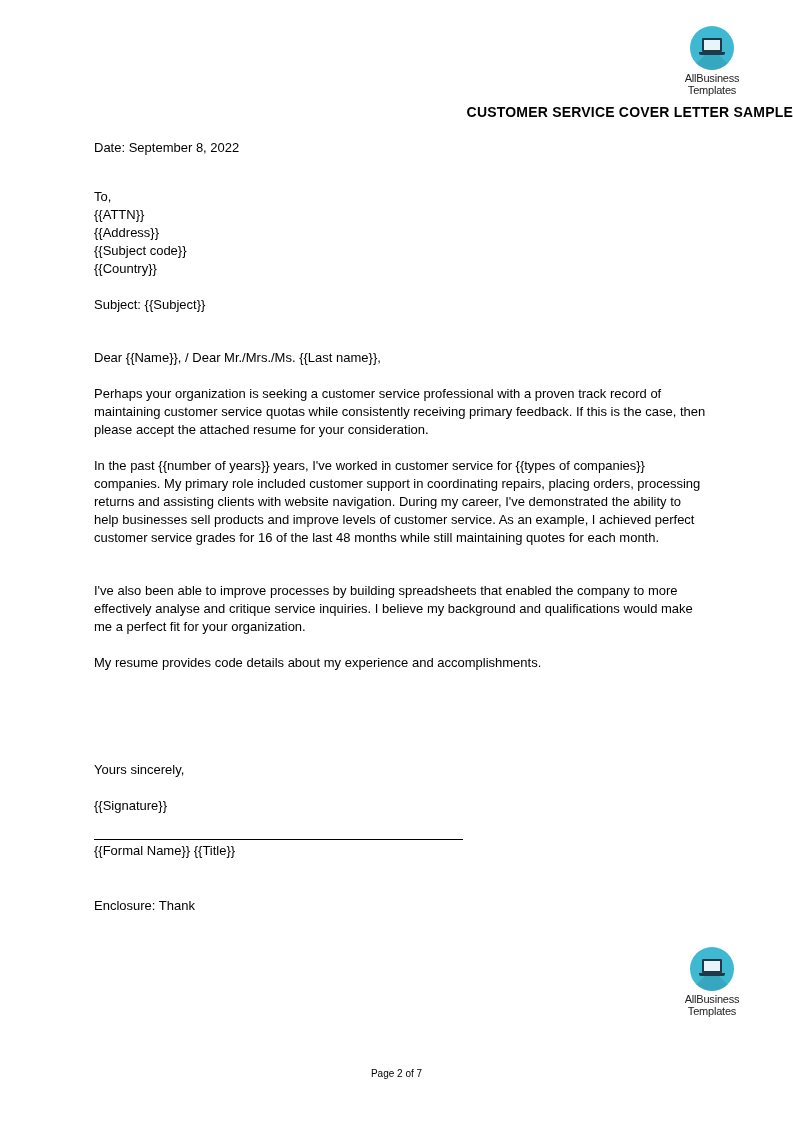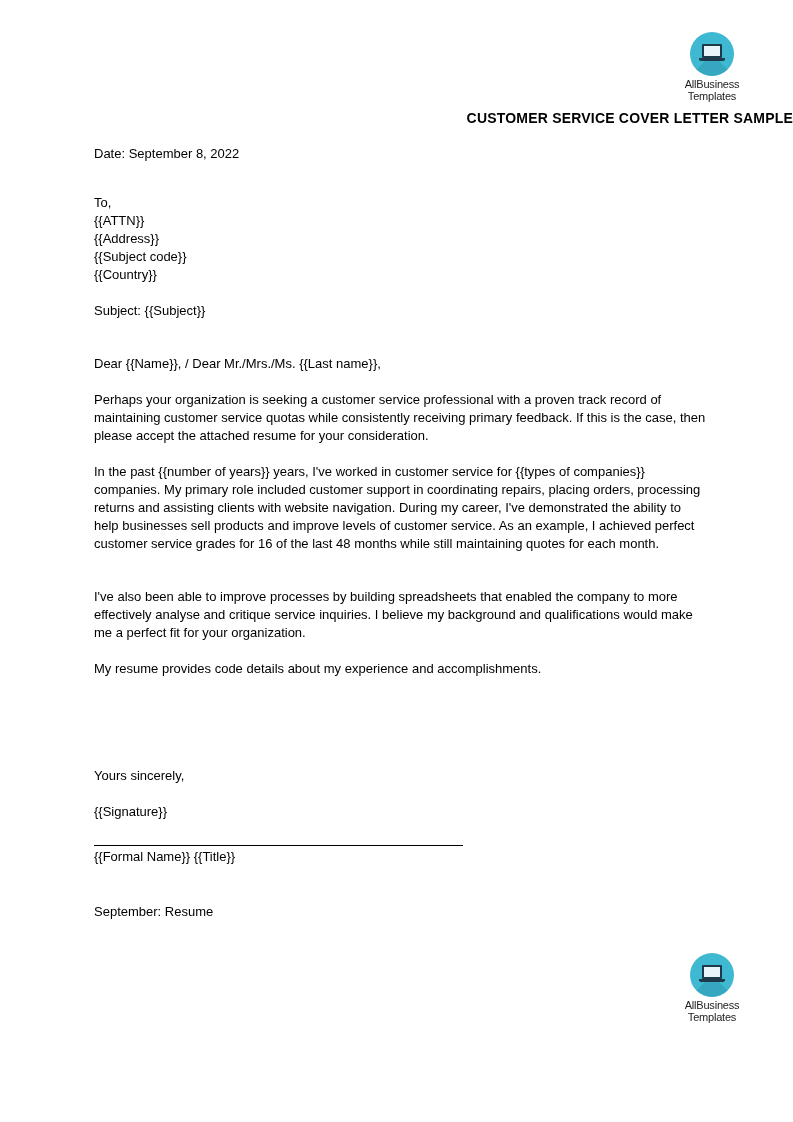--- a/index.html
+++ b/index.html
@@ -1,18 +1,18 @@
 <!DOCTYPE html>
 <html><head>
 <meta charset="utf-8">
 <style>
   html, body { margin: 0; padding: 0; background: #ffffff; }
   body { width: 793px; height: 1122px; position: relative; overflow: hidden;
          font-family: "Liberation Sans", "DejaVu Sans", sans-serif; color: #000; }
-  .page { position: absolute; left: 0; top: 12px; width: 793px; height: 1073px; background: #fff; }
+  .page { position: absolute; left: 0; top: 6px; width: 793px; height: 1073px; background: #fff; }
 
   .logo { position: absolute; width: 80px; text-align: center; }
   .logo-top { left: 672px; top: 20px; }
   .logo-bottom { left: 672px; top: 941px; }
   .logo-circle { width: 44px; height: 44px; border-radius: 50%; background: #3fb8d1; margin: 0 auto;
                  position: relative; overflow: hidden; }
   .logo-circle .shadow { position: absolute; left: 22px; top: 22px; width: 40px; height: 40px;
                          background: #2e9bb2; transform: rotate(45deg); transform-origin: 0 0; opacity: .55; }
   .laptop-screen { position: absolute; left: 12px; top: 12px; width: 20px; height: 14px; background: #1e3a4a; border-radius: 1px; }
   .laptop-screen::after { content: ""; position: absolute; left: 2px; top: 2px; width: 16px; height: 10px; background: #e8f4f8; }
@@ -61,27 +61,28 @@
   <div class="text" style="top:379px">Perhaps your organization is seeking a customer service professional with a proven track record of maintaining customer service quotas while consistently receiving primary feedback. If this is the case, then please accept the attached resume for your consideration.</div>
   <div class="text" style="top:451px">In the past {{number of years}} years, I've worked in customer service for {{types of companies}} companies. My primary role included customer support in coordinating repairs, placing orders, processing returns and assisting clients with website navigation. During my career, I've demonstrated the ability to help businesses sell products and improve levels of customer service. As an example, I achieved perfect customer service grades for 16 of the last 48 months while still maintaining quotes for each month.</div>
   <div class="text" style="top:576px">I've also been able to improve processes by building spreadsheets that enabled the company to more effectively analyse and critique service inquiries. I believe my background and qualifications would make me a perfect fit for your organization.</div>
   <div class="text" style="top:648px">My resume provides code details about my experience and accomplishments.</div>
 
   <div class="line" style="top:755px">Yours sincerely,</div>
   <div class="line" style="top:791px">{{Signature}}</div>
   <div class="sig-rule"></div>
   <div class="line" style="top:836px">{{Formal Name}} {{Title}}</div>
 
-  <div class="line" style="top:891px">September: Resume</div>
+  <div class="line" style="top:891px">Enclosure: Thank</div>
 
   <div class="logo logo-bottom">
     <div class="logo-circle">
       <div class="shadow"></div>
       <div class="laptop-screen"></div>
       <div class="laptop-base"></div>
     </div>
     <div class="logo-text">
       <div>AllBusiness</div>
       <div>Templates</div>
     </div>
   </div>
 
+  <div class="footer">Page 2 of 7</div>
 </div>
 
 </body></html>

